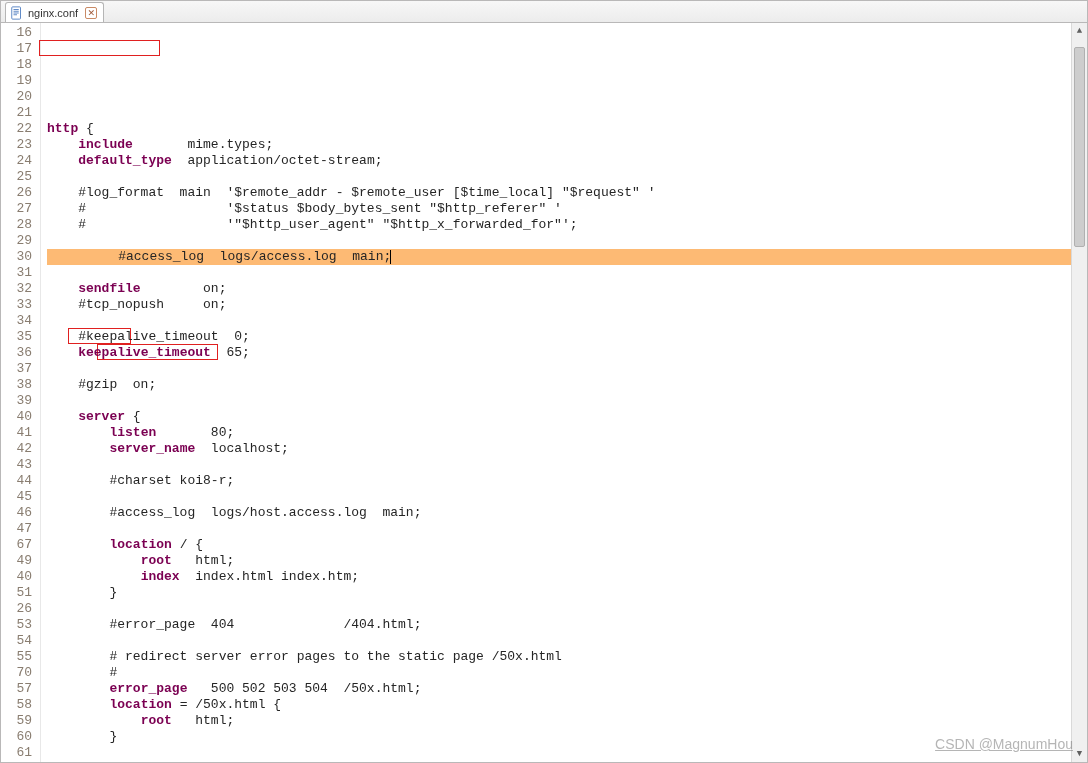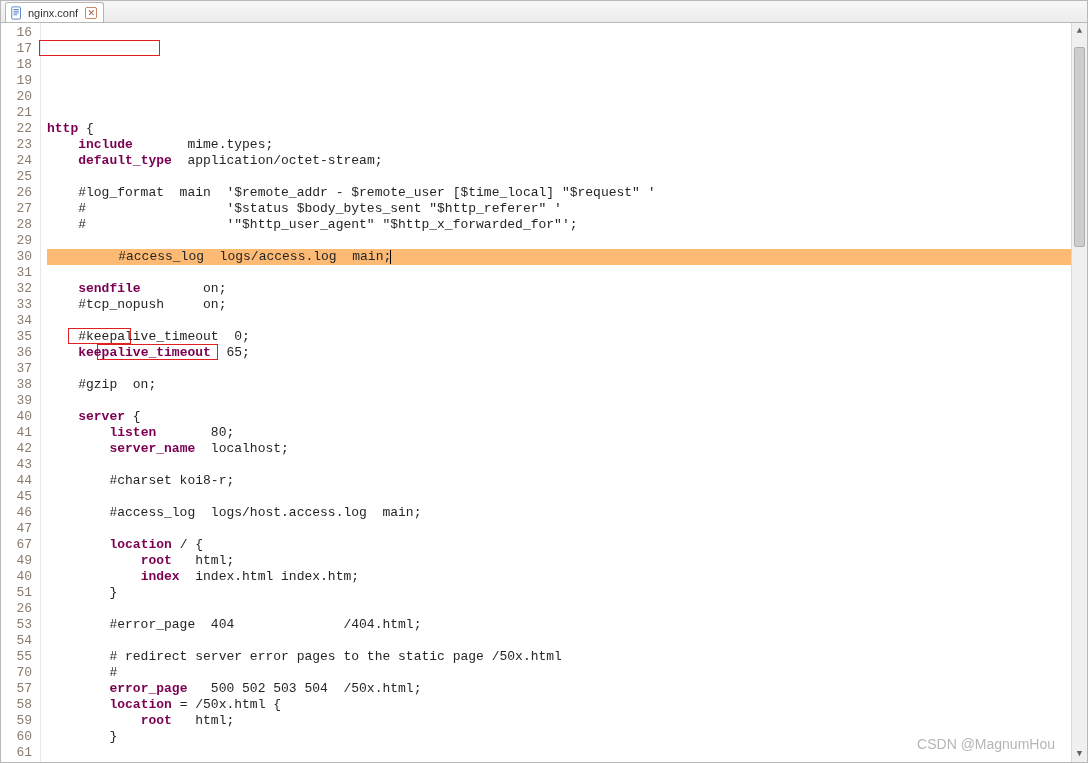--- a/index.html
+++ b/index.html
@@ -91,26 +91,27 @@
   .caret {
     display: inline-block;
     width: 1px;
     height: 14px;
     background: #000;
     vertical-align: middle;
     margin-left: -1px;
   }
   .watermark {
     position: absolute;
-    right: 32px;
+    right: 14px;
     bottom: 10px;
     color: rgba(120,120,120,0.55);
     font-family: "Segoe UI", "Microsoft YaHei", Arial, sans-serif;
     font-size: 14px;
     pointer-events: none;
+    text-decoration: underline;
   }
   .scroll-v {
     position: absolute;
     right: 0; top: 0; bottom: 0;
     width: 16px;
     background: #f0f0f0;
     border-left: 1px solid #d9d9d9;
     display: flex;
     flex-direction: column;
   }

